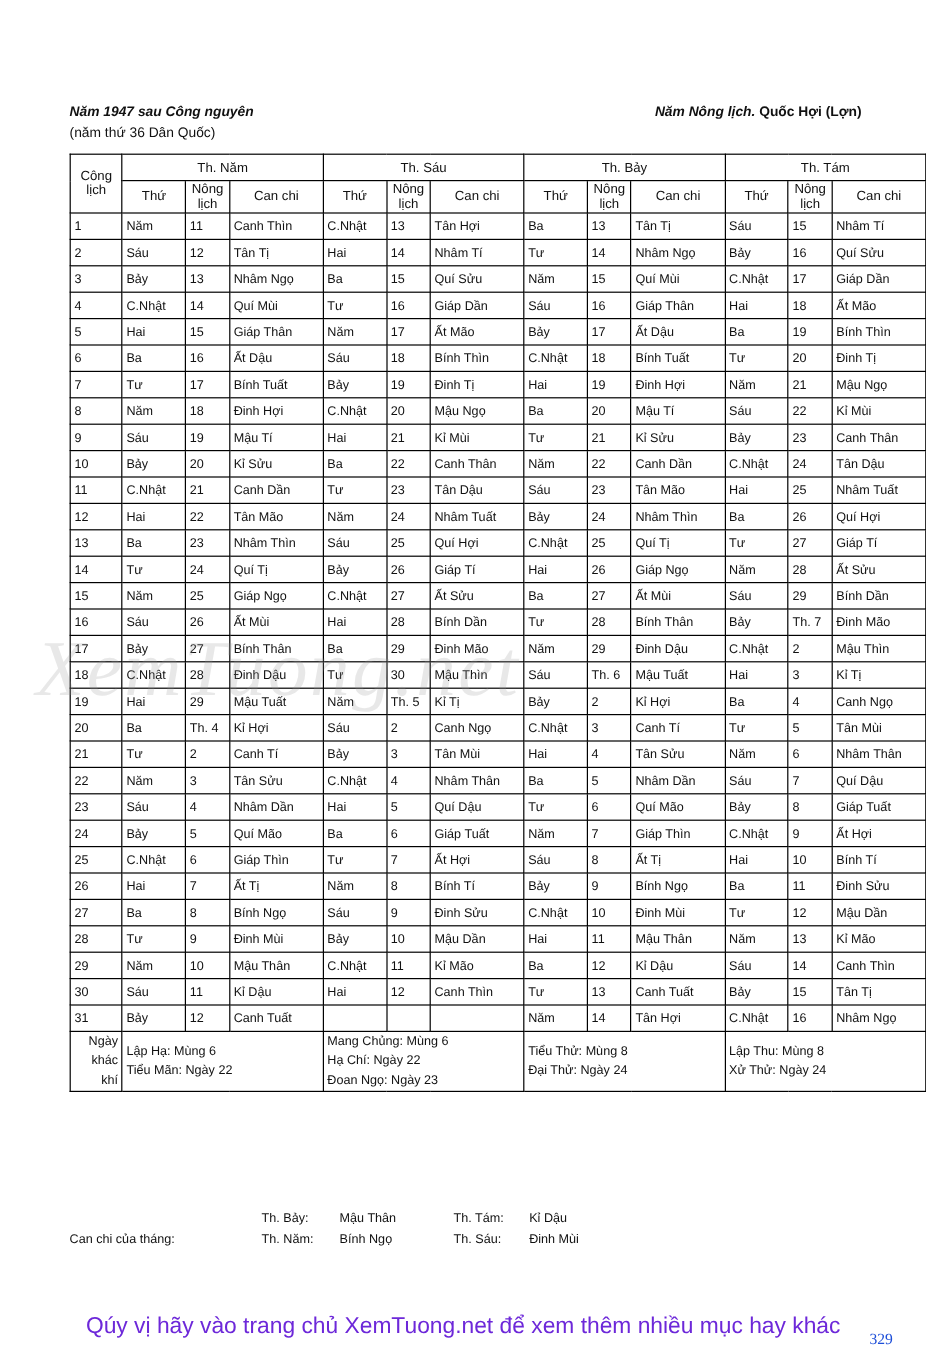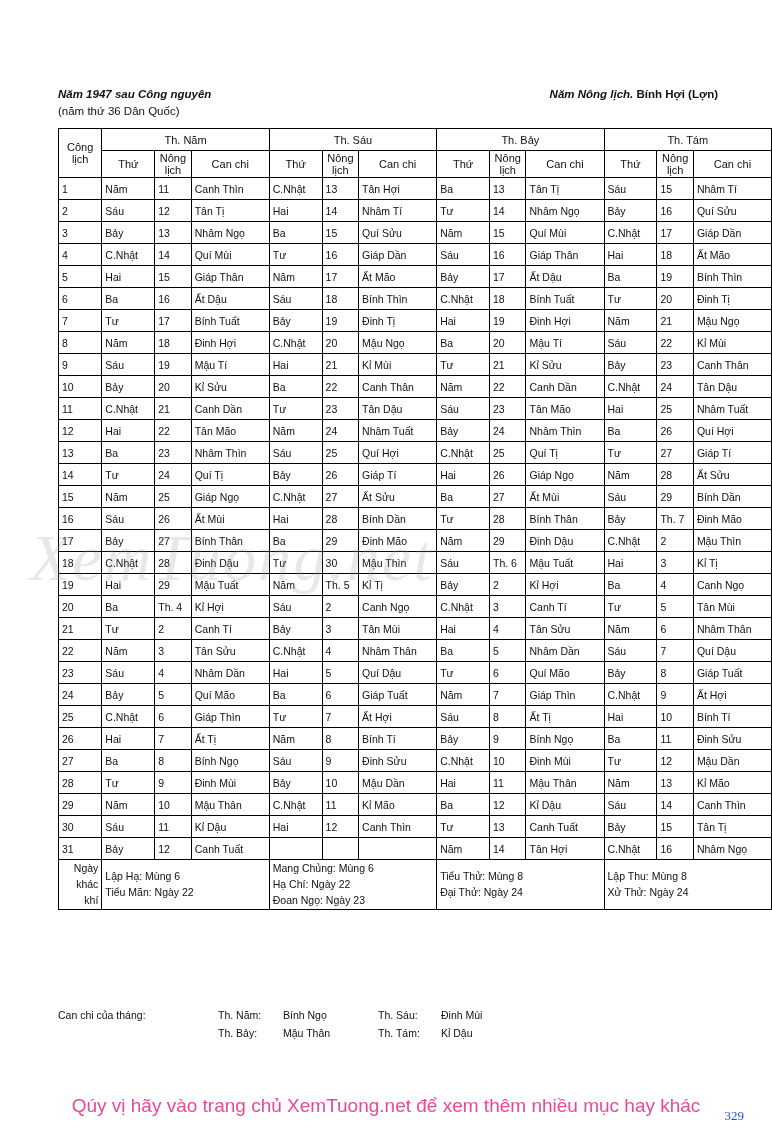--- a/index.html
+++ b/index.html
@@ -88,21 +88,21 @@
   .canchi .row{position:relative;height:18px;}
   .canchi .c1{position:absolute;left:0;top:0;}
   .canchi .c2{position:absolute;left:160px;top:0;}
   .canchi .c3{position:absolute;left:320px;top:0;}
   .footer{
     position:absolute;
     left:0;top:1095px;width:772px;
     text-align:center;
     font-size:19px;
     font-family:"Liberation Sans", sans-serif;
-    color:#ec4899;
+    color:#6d28d9;
     z-index:3;
   }
   .pagenum{
     position:absolute;
     right:28px;top:1108px;
     font-size:13px;
     font-family:"Liberation Serif", serif;
     color:#1d4ed8;
     z-index:4;
   }
@@ -116,21 +116,21 @@
 
 <div class="page">
 
   <div class="watermark">XemTuong.net</div>
 
   <div class="hdr">
     <div class="left">Năm 1947 sau Công nguyên</div>
     <div class="left2">(năm thứ  36 Dân Quốc)</div>
     <div class="right">
       <span class="b">Năm Nông lịch.</span>
-      <span class="n">Bính Hợi (Lợn)</span>
+      <span class="n">Quốc Hợi (Lợn)</span>
     </div>
   </div>
 
   <table class="cal">
     <thead>
       <tr>
         <th rowspan="2" class="colA">
           <div>Công</div>
           <div>lịch</div>
         </th>
@@ -643,31 +643,31 @@
         <td colspan="3">
           <div>Lập Thu: Mùng 8</div>
           <div>Xử Thử: Ngày 24</div>
         </td>
       </tr>
     </tfoot>
   </table>
 
   <div class="canchi">
     <div class="row">
+      <span class="c2">Th. Bảy:</span>
+      <span class="c2" style="left:225px">Mậu Thân</span>
+      <span class="c3">Th. Tám:</span>
+      <span class="c3" style="left:383px">Kỉ Dậu</span>
+    </div>
+    <div class="row">
       <span class="c1">Can chi của tháng:</span>
       <span class="c2">Th. Năm:</span>
       <span class="c2" style="left:225px">Bính Ngọ</span>
       <span class="c3">Th. Sáu:</span>
       <span class="c3" style="left:383px">Đinh Mùi</span>
     </div>
-    <div class="row">
-      <span class="c2">Th. Bảy:</span>
-      <span class="c2" style="left:225px">Mậu Thân</span>
-      <span class="c3">Th. Tám:</span>
-      <span class="c3" style="left:383px">Kỉ Dậu</span>
-    </div>
   </div>
 
   <div class="footline"></div>
   <div class="footer">Qúy vị hãy vào trang chủ XemTuong.net để xem thêm nhiều mục hay khác</div>
   <div class="pagenum">329</div>
 
 </div>
 
 </body></html>

